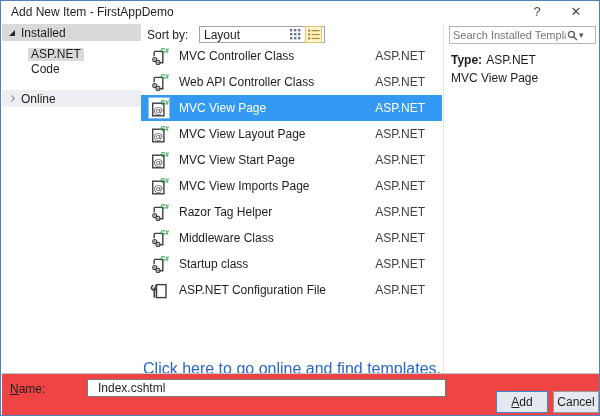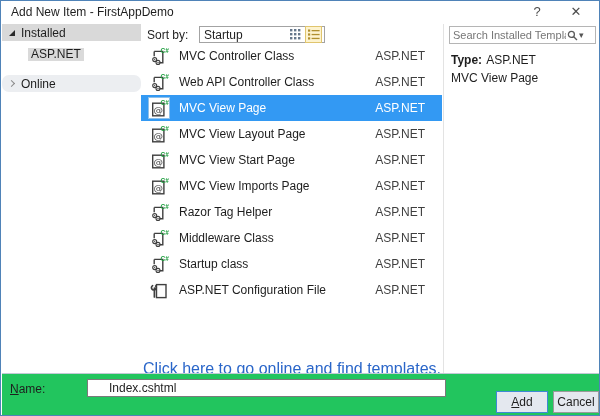--- a/index.html
+++ b/index.html
@@ -10,21 +10,21 @@
   }
   
   .titlebar{ position:absolute; left:1px; top:0; right:1px; height:22px; background:#fff; }
   .titlebar .title{ position:absolute; left:9px; top:4px; font-size:12px; color:#1e1e1e; }
   .titlebar .help{ position:absolute; right:52px; top:3px; width:18px; text-align:center; color:#4d4d4d; font-size:13px; cursor:default;}
   .titlebar .close{ position:absolute; right:12px; top:3px; width:20px; text-align:center; color:#4d4d4d; font-size:13px; cursor:default;}
   
   .sidebar{ position:absolute; left:1px; top:23px; width:139px; height:280px; background:#fff; }
   .cat-header{ height:17px; display:flex; align-items:center; gap:6px; padding-left:7px; font-size:12px; }
   .cat-header.installed{ background:#d9d9d9; }
-  .cat-header.online{ background:#eceef1; margin-top:7px;border-radius:7px; }
+  .cat-header.online{ background:#eceef1; margin-top:7px; }
   .tri-expanded{ width:0; height:0; border-left:6px solid transparent; border-bottom:6px solid #2b2b2b; }
   .tri-collapsed{ width:5px; height:5px; border-top:1px solid #8a8a8a; border-right:1px solid #8a8a8a; transform:rotate(45deg); margin-right:1px; }
   .cat-items{ padding:6px 0 6px 0; }
   .cat-item{ padding:1px 0 1px 26px; line-height:13px; }
   .cat-item .lbl{ display:inline-block; padding:0 3px; }
   .cat-item.selected .lbl{ background:#dadada; }
   
   .listpanel{ position:absolute; left:140px; top:23px; width:303px; height:349px; background:#fff; border-right:1px solid #e3e3e3; }
   .toolbar{ position:relative; height:20px; }
   .sortby{ position:absolute; left:6px; top:4px; color:#1e1e1e; }
@@ -46,23 +46,23 @@
   .details{ position:absolute; left:443px; top:23px; width:156px; height:349px; background:#fff; }
   .searchbox{ position:absolute; left:5px; top:2px; width:147px; height:18px; border:1px solid #b5b5b5; background:#fff; display:flex; align-items:center; }
   .searchbox input{ border:none; outline:none; width:116px; height:14px; font-size:11px; font-family:"Liberation Sans",sans-serif; color:#1e1e1e; padding-left:3px; }
   .searchbox input::placeholder{ color:#767676; }
   .searchbox .mag{ margin-left:1px; }
   .searchbox .scaret{ font-size:9px; color:#555; margin-left:1px; }
   .type-line{ position:absolute; left:7px; top:29px; }
   .type-line b{ margin-right:4px; }
   .desc{ position:absolute; left:7px; top:47px; }
   
-  .footer{ position:absolute; left:1px; top:372px; width:598px; height:43px; background:#22c55e; border-top:1px solid #c2c9d6; }
+  .footer{ position:absolute; left:1px; top:372px; width:598px; height:43px; background:#ef4444; border-top:1px solid #c2c9d6; }
   .name-label{ position:absolute; left:8px; top:8px; }
-  .name-input{ position:absolute; left:85px; top:5px; width:359px; height:18px; border:1px solid #7a7a7a; font-size:12px; font-family:"Liberation Sans",sans-serif; padding:0 21px; color:#1e1e1e; background:#fff; }
+  .name-input{ position:absolute; left:85px; top:5px; width:359px; height:18px; border:1px solid #7a7a7a; font-size:12px; font-family:"Liberation Sans",sans-serif; padding:0 10px; color:#1e1e1e; background:#fff; }
   .btn{ position:absolute; top:17px; height:22px; background:#e4e8ef; font-size:12px; font-family:"Liberation Sans",sans-serif; color:#1e1e1e; text-align:center; line-height:19px; cursor:default; }
   .btn.add{ left:494px; width:52px; border:1px solid #3f88d4; }
   .btn.cancel{ left:551px; width:46px; border:1px solid #9a9a9a; }
 </style>
 </head>
 <body>
 
 <div class="dialog">
 
   <div class="titlebar">
@@ -71,32 +71,33 @@
     <span class="close">✕</span>
   </div>
 
   <div class="sidebar">
     <div class="cat-header installed">
       <span class="tri-expanded"></span>
       <span>Installed</span>
     </div>
     <div class="cat-items" id="installed-items">
         <div class="cat-item selected"><span class="lbl">ASP.NET</span></div>
+        <div class="cat-item"><span class="lbl">Code</span></div>
       </div>
     <div class="cat-header online">
       <span class="tri-collapsed"></span>
       <span>Online</span>
     </div>
   </div>
 
   <div class="listpanel">
     <div class="toolbar">
       <span class="sortby">Sort by:</span>
       <div class="dropdown">
-        <span>Startup</span>
+        <span>Layout</span>
         <span class="caret">▾</span>
       </div>
       <div class="viewbtn grid">
         <svg width="11" height="11" viewBox="0 0 11 11">
           <g fill="#66788c">
             <rect x="0" y="0" width="2.4" height="2.4"></rect>
               <rect x="4" y="0" width="2.4" height="2.4"></rect>
               <rect x="8" y="0" width="2.4" height="2.4"></rect>
             <rect x="0" y="4" width="2.4" height="2.4"></rect>
               <rect x="4" y="4" width="2.4" height="2.4"></rect>

